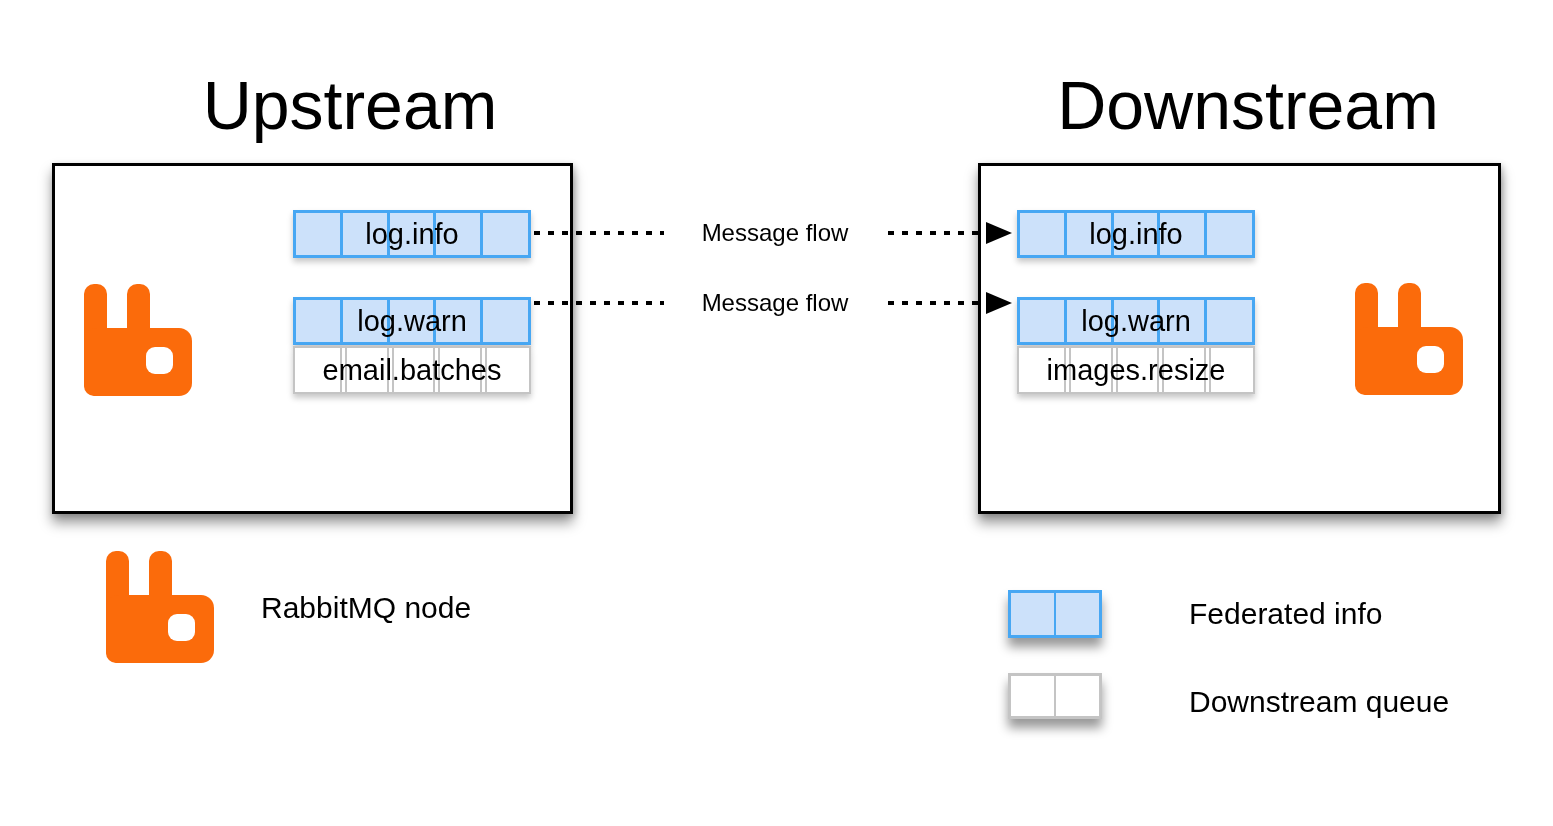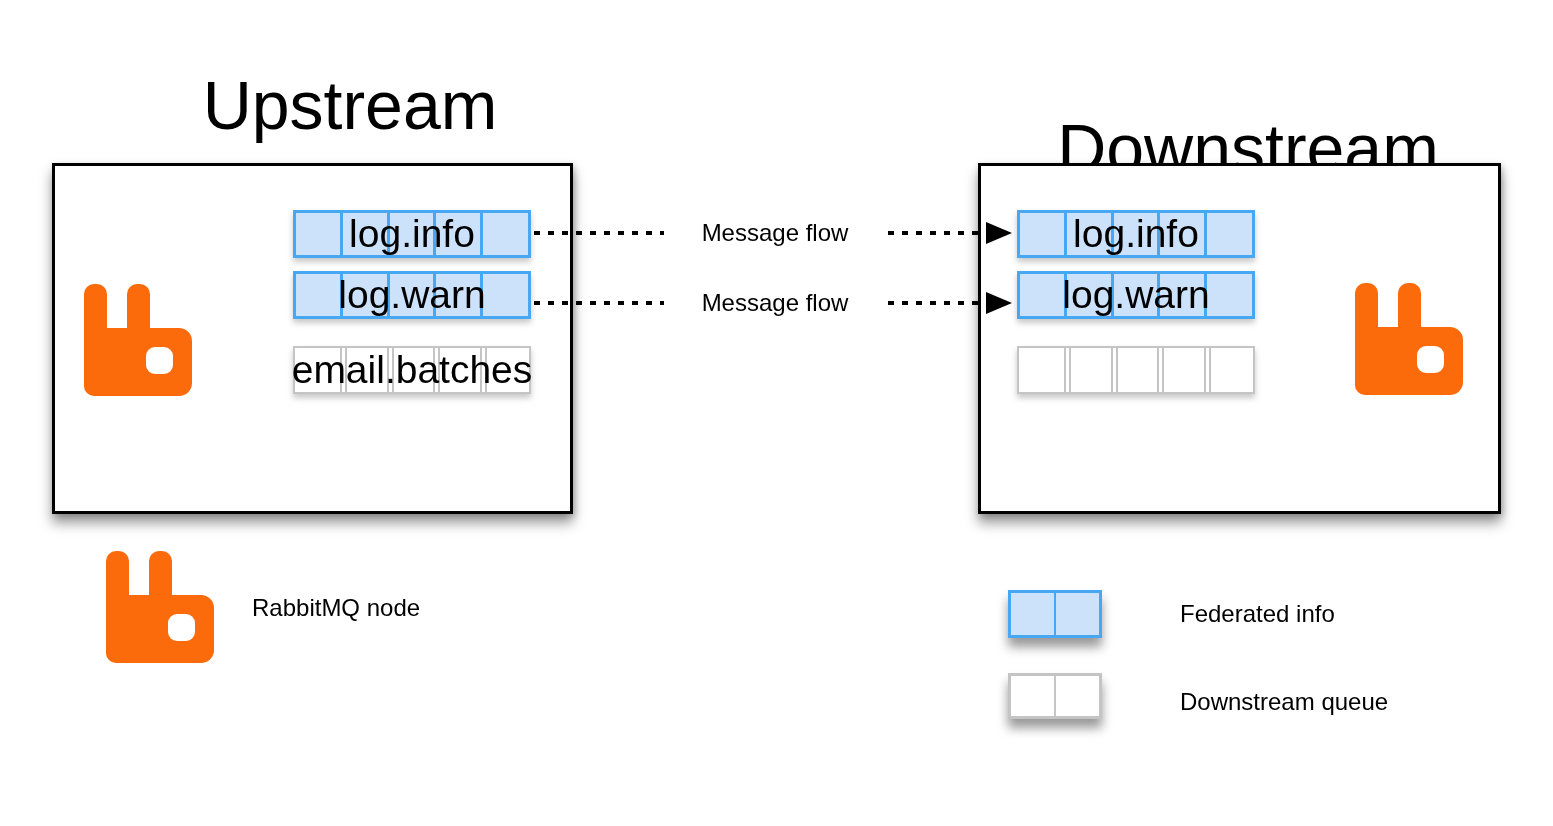--- a/index.html
+++ b/index.html
@@ -12,21 +12,21 @@
   }
   *{margin:0;padding:0;box-sizing:border-box;}
   html,body{background:#fff;}
   body{font-family:"Liberation Sans","DejaVu Sans",sans-serif;color:#000;}
   .canvas{position:relative;width:1553px;height:826px;background:#fff;overflow:hidden;}
 
   
   .title{position:absolute;top:68px;width:500px;font-size:68px;line-height:74px;
          text-align:center;color:#000;letter-spacing:0;}
   .title.upstream{left:100px;}
-  .title.downstream{left:998px;margin-top:43px;}
+  .title.downstream{left:998px;}
 
   
   .node-box{position:absolute;top:163px;height:351px;background:#fff;
             border:3px solid var(--line-black);
             box-shadow:0 9px 12px rgba(0,0,0,.40), 2px 2px 6px rgba(0,0,0,.18);}
   .node-box.upstream{left:52px;width:521px;}
   .node-box.downstream{left:978px;width:523px;}
 
   
   .rabbit{position:absolute;color:var(--rabbit-orange);}
@@ -40,41 +40,41 @@
   .queue.federated{background:var(--federated-fill);border:3px solid var(--federated-border);
          box-shadow:0 4px 6px rgba(0,0,0,.22);}
   .queue.unfederated{background:var(--unfederated-fill);border:2px solid var(--unfederated-border);
          box-shadow:0 4px 6px rgba(0,0,0,.22);}
   .q-div{position:absolute;top:0;bottom:0;}
   .queue.federated .q-div{width:3px;background:var(--federated-border);}
   .queue.unfederated .q-div{width:7px;border-left:2px solid var(--unfederated-border);
          border-right:2px solid var(--unfederated-border);background:transparent;}
   .q-div.p1{left:calc(20% - 2px);} .q-div.p2{left:calc(40% - 2px);}
   .q-div.p3{left:calc(60% - 2px);} .q-div.p4{left:calc(80% - 2px);}
-  .q-label{position:relative;z-index:2;font-size:39px;line-height:36px;white-space:nowrap;}
+  .q-label{position:relative;z-index:2;font-size:29px;line-height:36px;white-space:nowrap;}
 
   .queue.u1{left:293px;} .queue.d1{left:1017px;}
-  .queue.row1{top:210px;} .queue.row2{top:271px;} .queue.row3{top:346px;}
+  .queue.row1{top:210px;} .queue.row2{top:297px;} .queue.row3{top:346px;}
 
   
   .dots{position:absolute;height:4px;
         background-image:repeating-linear-gradient(90deg,var(--line-black) 0 6px,transparent 6px 14px);}
   .dots.l{left:534px;width:130px;}
   .dots.r{left:888px;width:96px;}
   .dots.fy1{top:231px;} .dots.fy2{top:301px;}
   .flow-label{position:absolute;left:660px;width:230px;text-align:center;
               font-size:24px;line-height:40px;white-space:nowrap;}
   .flow-label.fy1{top:213px;} .flow-label.fy2{top:283px;}
   .arrowhead{position:absolute;width:0;height:0;
              border-left:26px solid var(--line-black);
              border-top:11px solid transparent;border-bottom:11px solid transparent;}
   .arrowhead.fy1{left:986px;top:222px;} .arrowhead.fy2{left:986px;top:292px;}
 
   
-  .legend-label{position:absolute;font-size:24px;line-height:30px;white-space:nowrap;}
+  .legend-label{position:absolute;font-size:30px;line-height:30px;white-space:nowrap;margin-left:9px;}
   .legend-label.node{left:252px;top:593px;}
   .legend-label.fed{left:1180px;top:599px;}
   .legend-label.unfed{left:1180px;top:687px;}
   .swatch{position:absolute;left:1008px;width:94px;display:flex;}
   .swatch.fed{top:590px;height:48px;background:var(--federated-fill);
               border:3px solid var(--federated-border);
               box-shadow:0 9px 10px rgba(0,0,0,.40);}
   .swatch.unfed{top:673px;height:46px;background:var(--unfederated-fill);
               border:3px solid var(--unfederated-border);
               box-shadow:0 9px 10px rgba(0,0,0,.40);}
@@ -145,20 +145,21 @@
       <i class="q-div p2"></i>
       <i class="q-div p3"></i>
       <i class="q-div p4"></i>
     <span class="q-label">log.warn</span>
   </div>
   <div class="queue unfederated d1 row3">
     <i class="q-div p1"></i>
       <i class="q-div p2"></i>
       <i class="q-div p3"></i>
       <i class="q-div p4"></i>
+    <span class="q-label">images.resize</span>
   </div>
 
   <div class="dots l fy1"></div>
   <div class="flow-label fy1">Message flow</div>
   <div class="dots r fy1"></div>
   <div class="arrowhead fy1"></div>
 
   <div class="dots l fy2"></div>
   <div class="flow-label fy2">Message flow</div>
   <div class="dots r fy2"></div>

